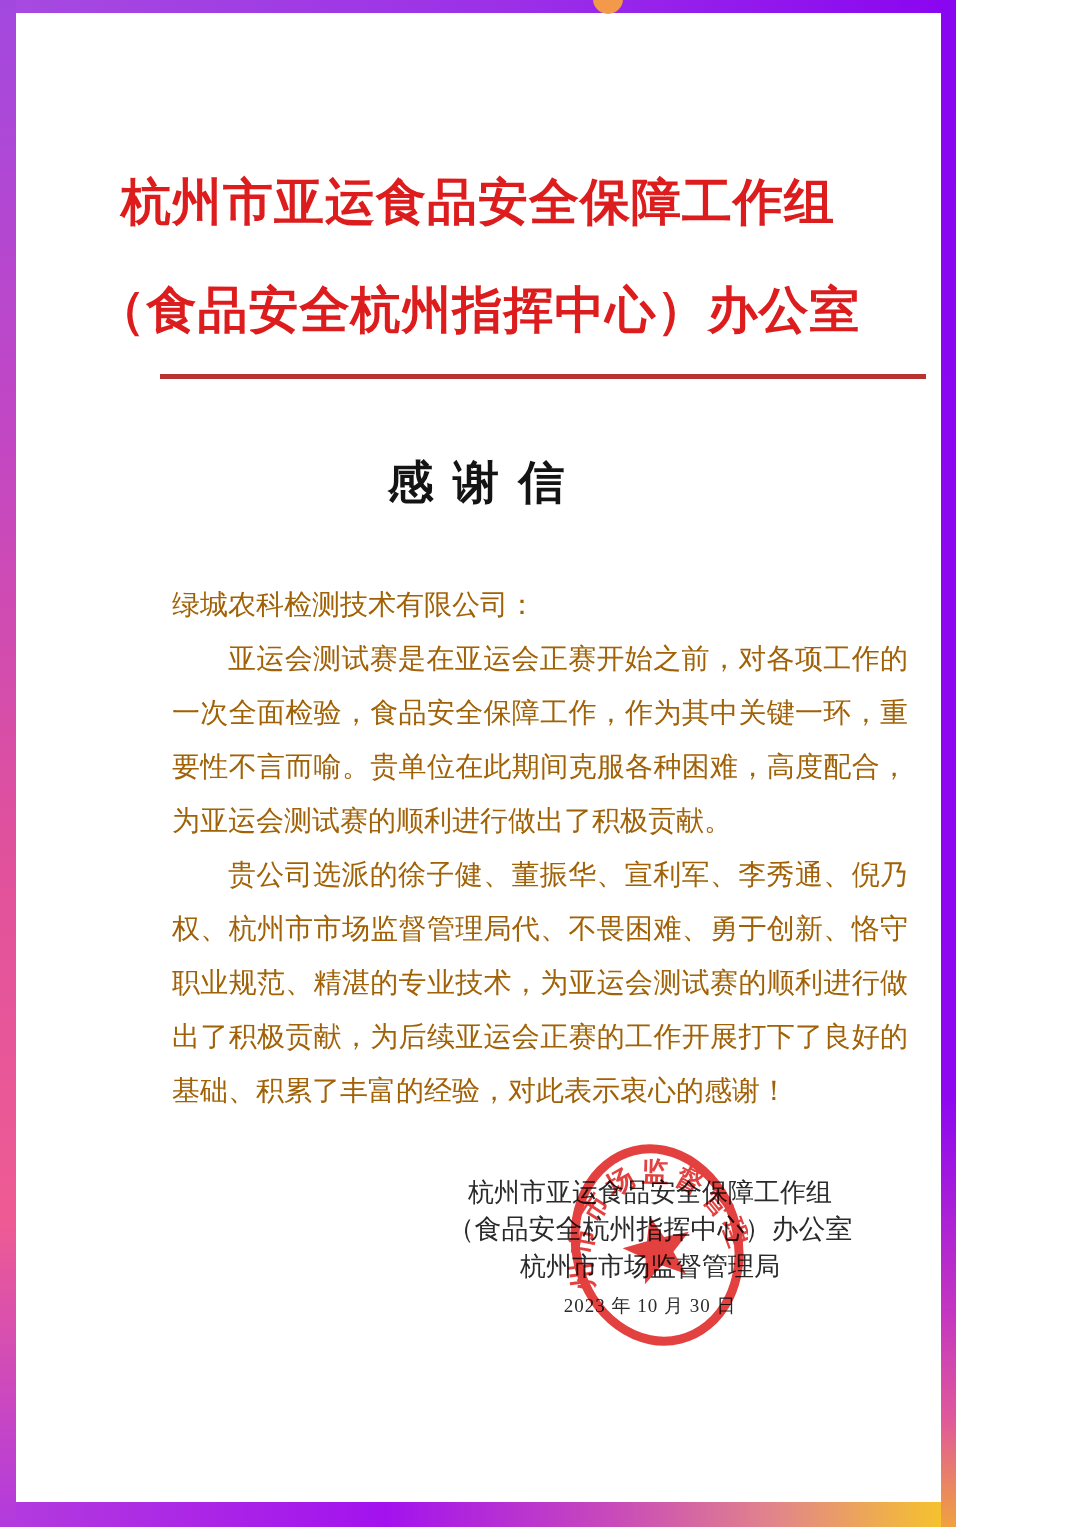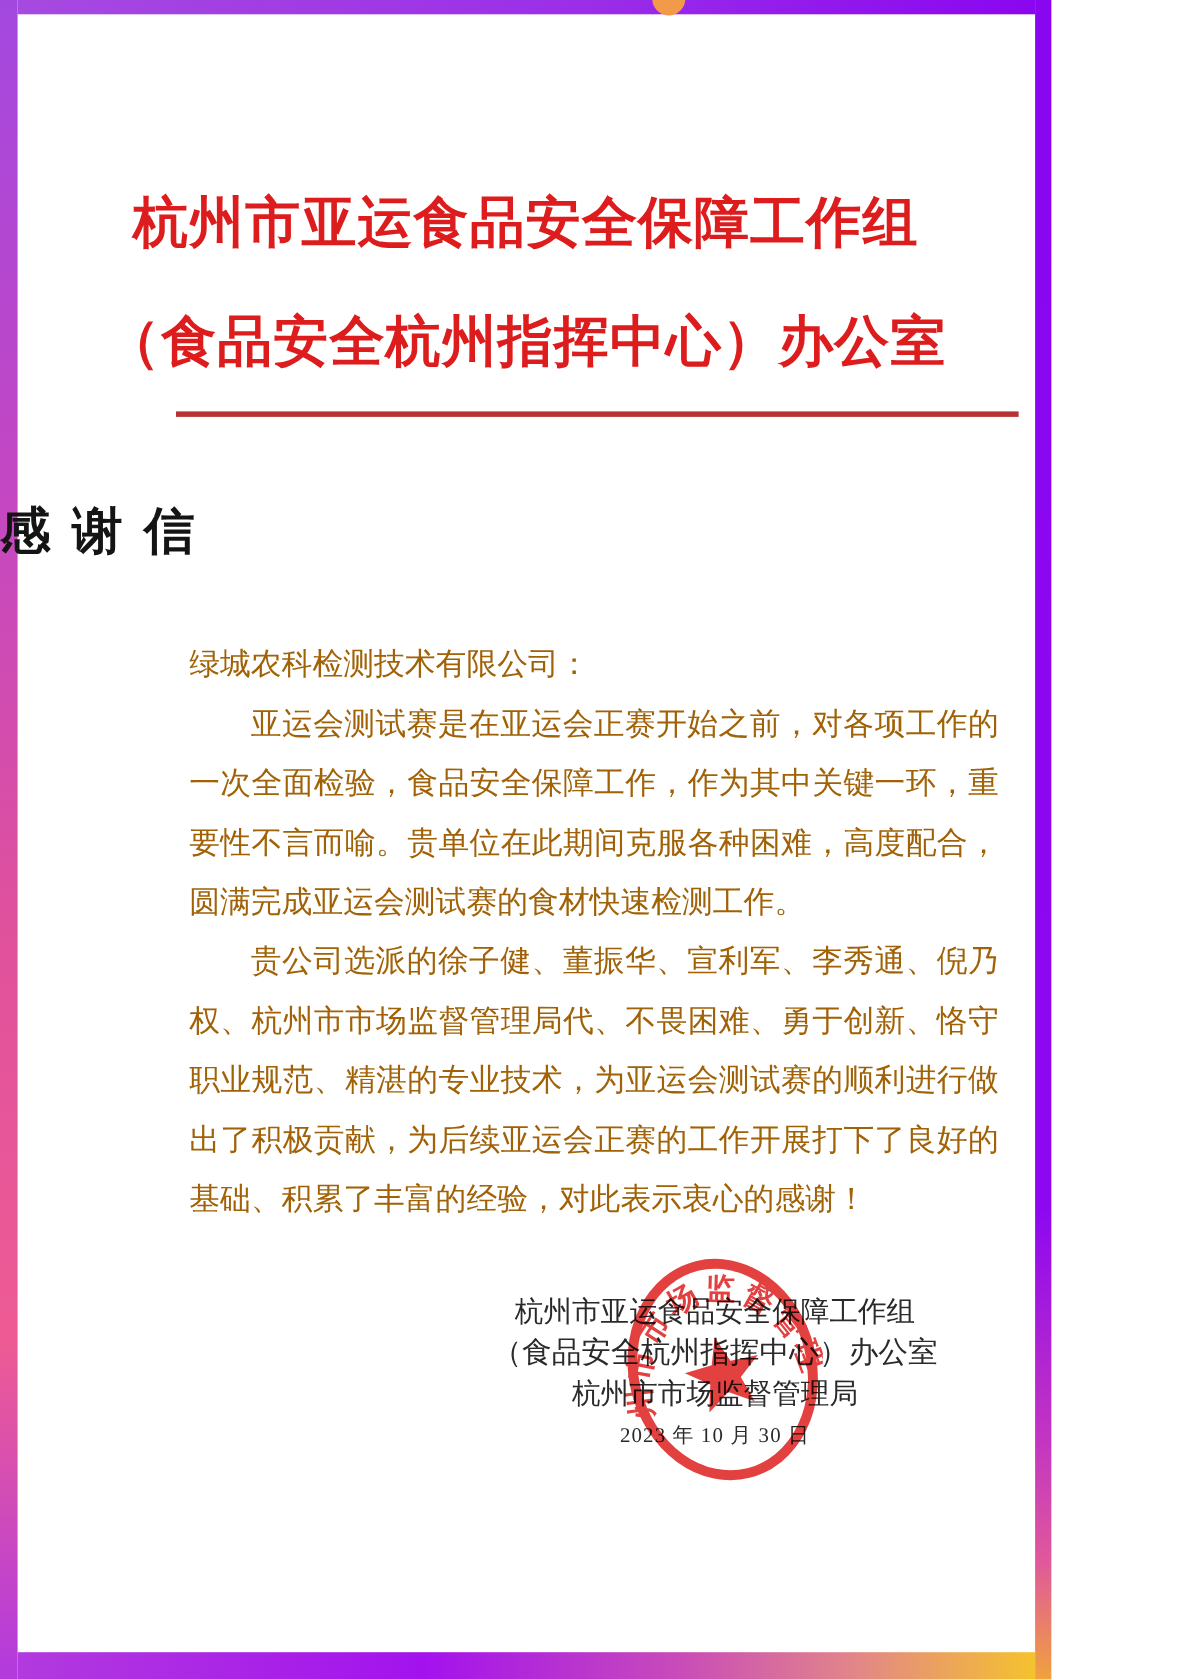--- a/index.html
+++ b/index.html
@@ -42,20 +42,21 @@
     color:#dd1d1d;
     letter-spacing:1px;
     white-space:nowrap;
   }
   .rule{
     position:absolute;top:374px;left:160px;width:766px;height:5px;
     background:#b73333;
   }
   .letter-title{
     position:absolute;top:452px;left:0;right:0;
+    text-align:center;
     font-weight:700;font-size:46px;color:#141414;
     letter-spacing:4px;
   }
   .letter-body{
     position:absolute;top:578px;left:172px;width:736px;
     font-size:28px;line-height:54px;color:#a16207;
     text-align:justify;
   }
   .letter-body p{margin:0;text-indent:56px;}
   .letter-body .salutation{text-indent:0;}
@@ -88,21 +89,21 @@
   <div class="letterhead">
     <div>杭州市亚运食品安全保障工作组</div>
     <div>（食品安全杭州指挥中心）办公室</div>
   </div>
   <div class="rule"></div>
 
   <div class="letter-title">感 谢 信</div>
 
   <div class="letter-body">
     <p class="salutation">绿城农科检测技术有限公司：</p>
-    <p>亚运会测试赛是在亚运会正赛开始之前，对各项工作的一次全面检验，食品安全保障工作，作为其中关键一环，重要性不言而喻。贵单位在此期间克服各种困难，高度配合，圆满完成亚运会测试赛的食材快速检测工作。</p>
+    <p>亚运会测试赛是在亚运会正赛开始之前，对各项工作的一次全面检验，食品安全保障工作，作为其中关键一环，重要性不言而喻。贵单位在此期间克服各种困难，高度配合，为亚运会测试赛的顺利进行做出了积极贡献。</p>
     <p>贵公司选派的徐子健、董振华、宣利军、李秀通、倪乃权、杭州市市场监督管理局代、不畏困难、勇于创新、恪守职业规范、精湛的专业技术，为亚运会测试赛的顺利进行做出了积极贡献，为后续亚运会正赛的工作开展打下了良好的基础、积累了丰富的经验，对此表示衷心的感谢！</p>
   </div>
 
   <div class="signature">
     <div class="sig-line-1">杭州市亚运食品安全保障工作组</div>
     <div class="sig-line-2">（食品安全杭州指挥中心）办公室</div>
     <div class="sig-line-3">杭州市市场监督管理局</div>
     <div class="sig-date">2023 年 10 月 30 日</div>
   </div>
 

